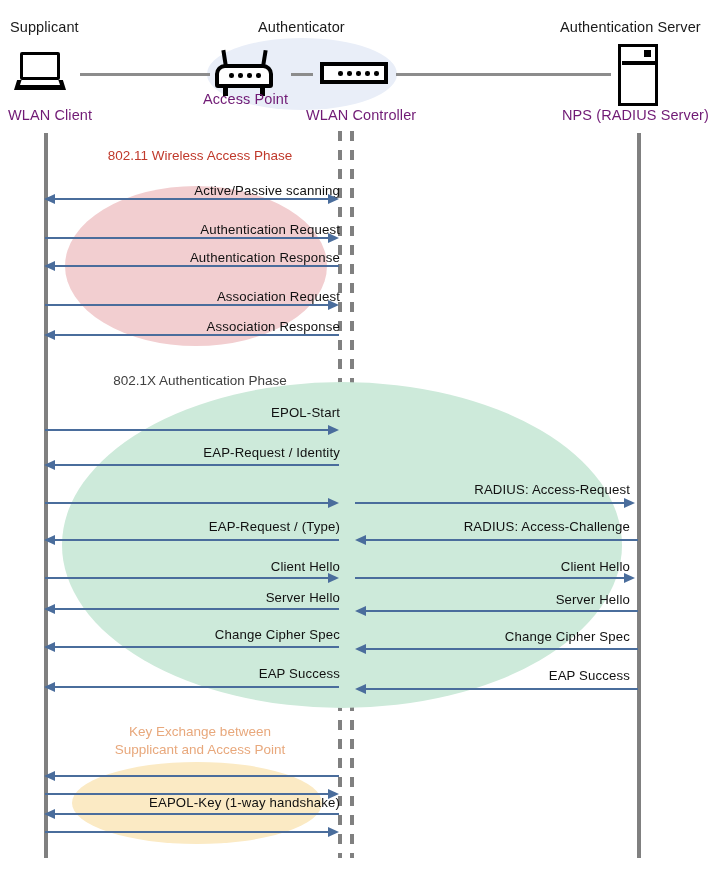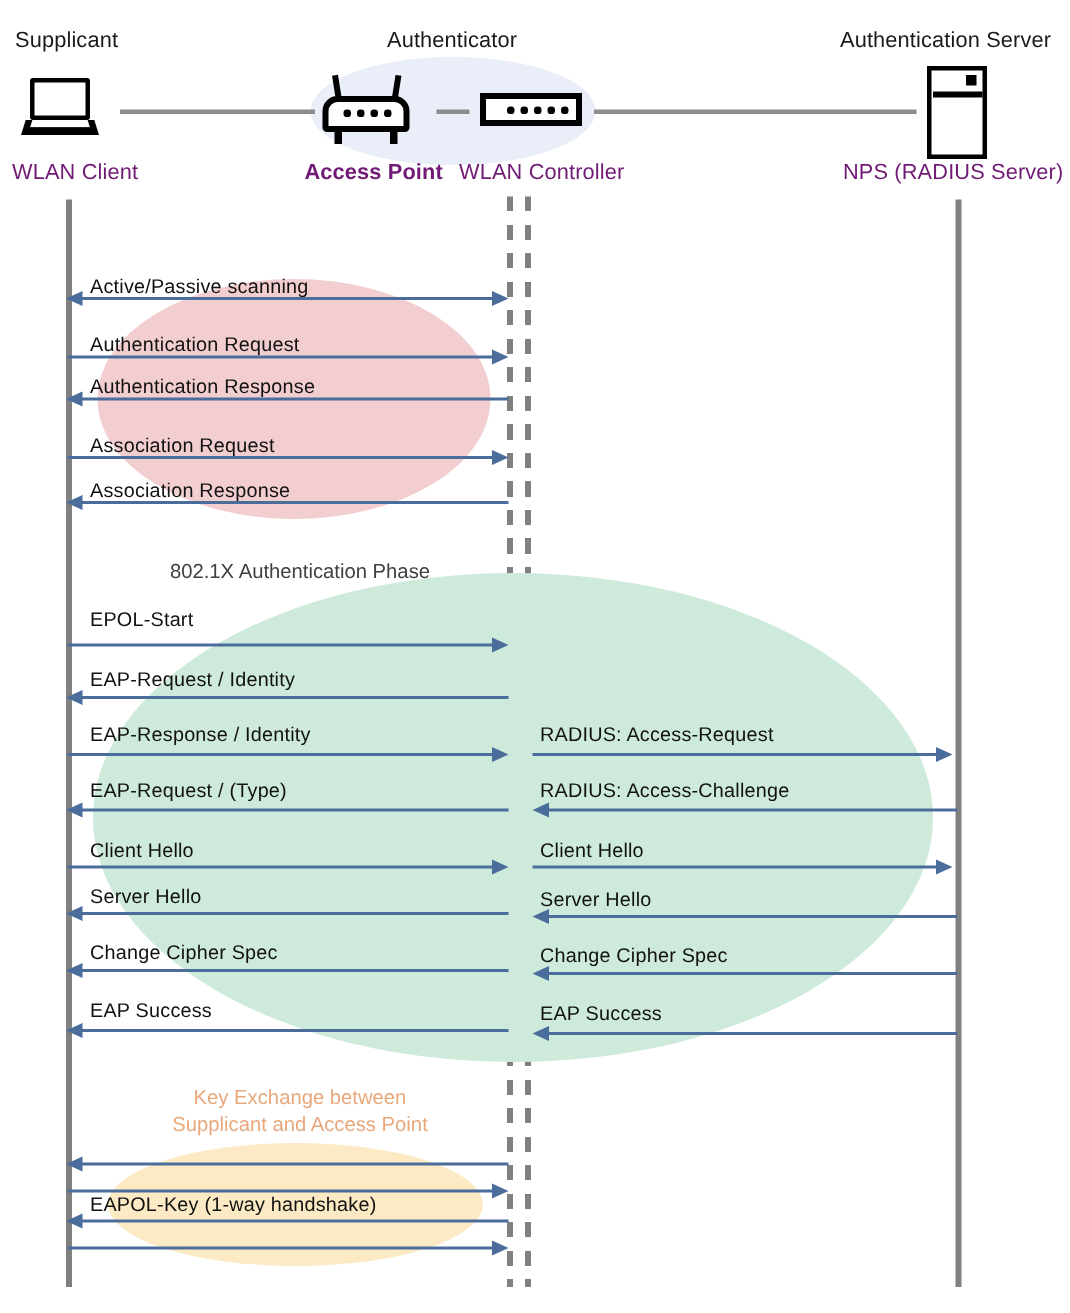--- a/index.html
+++ b/index.html
@@ -179,21 +179,21 @@
     text-align: center;
     white-space: nowrap;
     line-height: 19px;
   }
 
   
   .msg-label {
     position: absolute;
     font-size: 13.2px;
     color: #111;
-    text-align: left;
+    text-align: right;
     white-space: nowrap;
     letter-spacing: 0.15px;
   }
   .msg-line {
     position: absolute;
     height: 1.6px;
     background: #4a6d9c;
   }
   .arrow-head {
     position: absolute;
@@ -246,33 +246,34 @@
     <div class="wc-dot" style="left:54px;"></div>
   </div>
 
   <div class="icon-box" style="left:618px; top:44px; width:40px; height:62px;">
     <div class="sv-outer"></div>
     <div class="sv-div"></div>
     <div class="sv-led"></div>
   </div>
 
   <div class="actor-bottom" style="left:8px; top:107px;">WLAN Client</div>
-  <div class="actor-bottom" style="left:203px; top:107px;font-weight:bold;">Access Point</div>
+  <div class="actor-bottom" style="left:203px; top:91px;">Access Point</div>
   <div class="actor-bottom" style="left:306px; top:107px;">WLAN Controller</div>
   <div class="actor-bottom" style="left:562px; top:107px;">NPS (RADIUS Server)</div>
 
   <div class="lifeline-solid" style="left:44px; top:133px; height:725px;"></div>
 
   <div class="lifeline-dashed" style="left:338px; top:131px; height:727px;"></div>
   <div class="lifeline-dashed" style="left:350px; top:131px; height:727px;"></div>
 
   <div class="lifeline-solid" style="left:637px; top:133px; height:725px;"></div>
 
   <div class="phase-ellipse" style="left:65px; top:186px; width:262px; height:160px; background:#f2ced0;"></div>
 
+  <div class="phase-title" style="left:60px; top:146px; width:280px; color:#c0392b;">802.11 Wireless Access Phase</div>
 
   <div class="msg-label" style="left:60px; top:183px; width:280px;">Active/Passive scanning</div>
   <div class="msg-line" style="left:53px; top:198px; width:279px;"></div>
   <div class="arrow-head arrow-left" style="left:44px; top:193.5px;"></div>
   <div class="arrow-head arrow-right" style="left:328px; top:193.5px;"></div>
 
   <div class="msg-label" style="left:60px; top:222px; width:280px;">Authentication Request</div>
   <div class="msg-line" style="left:45px; top:237px; width:287px;"></div>
   <div class="arrow-head arrow-right" style="left:328px; top:232.5px;"></div>
 
@@ -293,21 +294,20 @@
   <div class="phase-title" style="left:60px; top:371px; width:280px; color:#404040;">802.1X Authentication Phase</div>
 
   <div class="msg-label" style="left:60px; top:405px; width:280px;">EPOL-Start</div>
   <div class="msg-line" style="left:45px; top:429px; width:287px;"></div>
   <div class="arrow-head arrow-right" style="left:328px; top:424.5px;"></div>
 
   <div class="msg-label" style="left:60px; top:445px; width:280px;">EAP-Request / Identity</div>
   <div class="msg-line" style="left:53px; top:464px; width:286px;"></div>
   <div class="arrow-head arrow-left" style="left:44px; top:459.5px;"></div>
 
-  <div class="msg-label" style="left:60px; top:482px; width:280px;">EAP-Response / Identity</div>
   <div class="msg-line" style="left:45px; top:502px; width:287px;"></div>
   <div class="arrow-head arrow-right" style="left:328px; top:497.5px;"></div>
 
   <div class="msg-label" style="left:360px; top:482px; width:270px;">RADIUS: Access-Request</div>
   <div class="msg-line" style="left:355px; top:502px; width:270px;"></div>
   <div class="arrow-head arrow-right" style="left:624px; top:497.5px;"></div>
 
   <div class="msg-label" style="left:60px; top:519px; width:280px;">EAP-Request / (Type)</div>
   <div class="msg-line" style="left:53px; top:539px; width:286px;"></div>
   <div class="arrow-head arrow-left" style="left:44px; top:534.5px;"></div>

